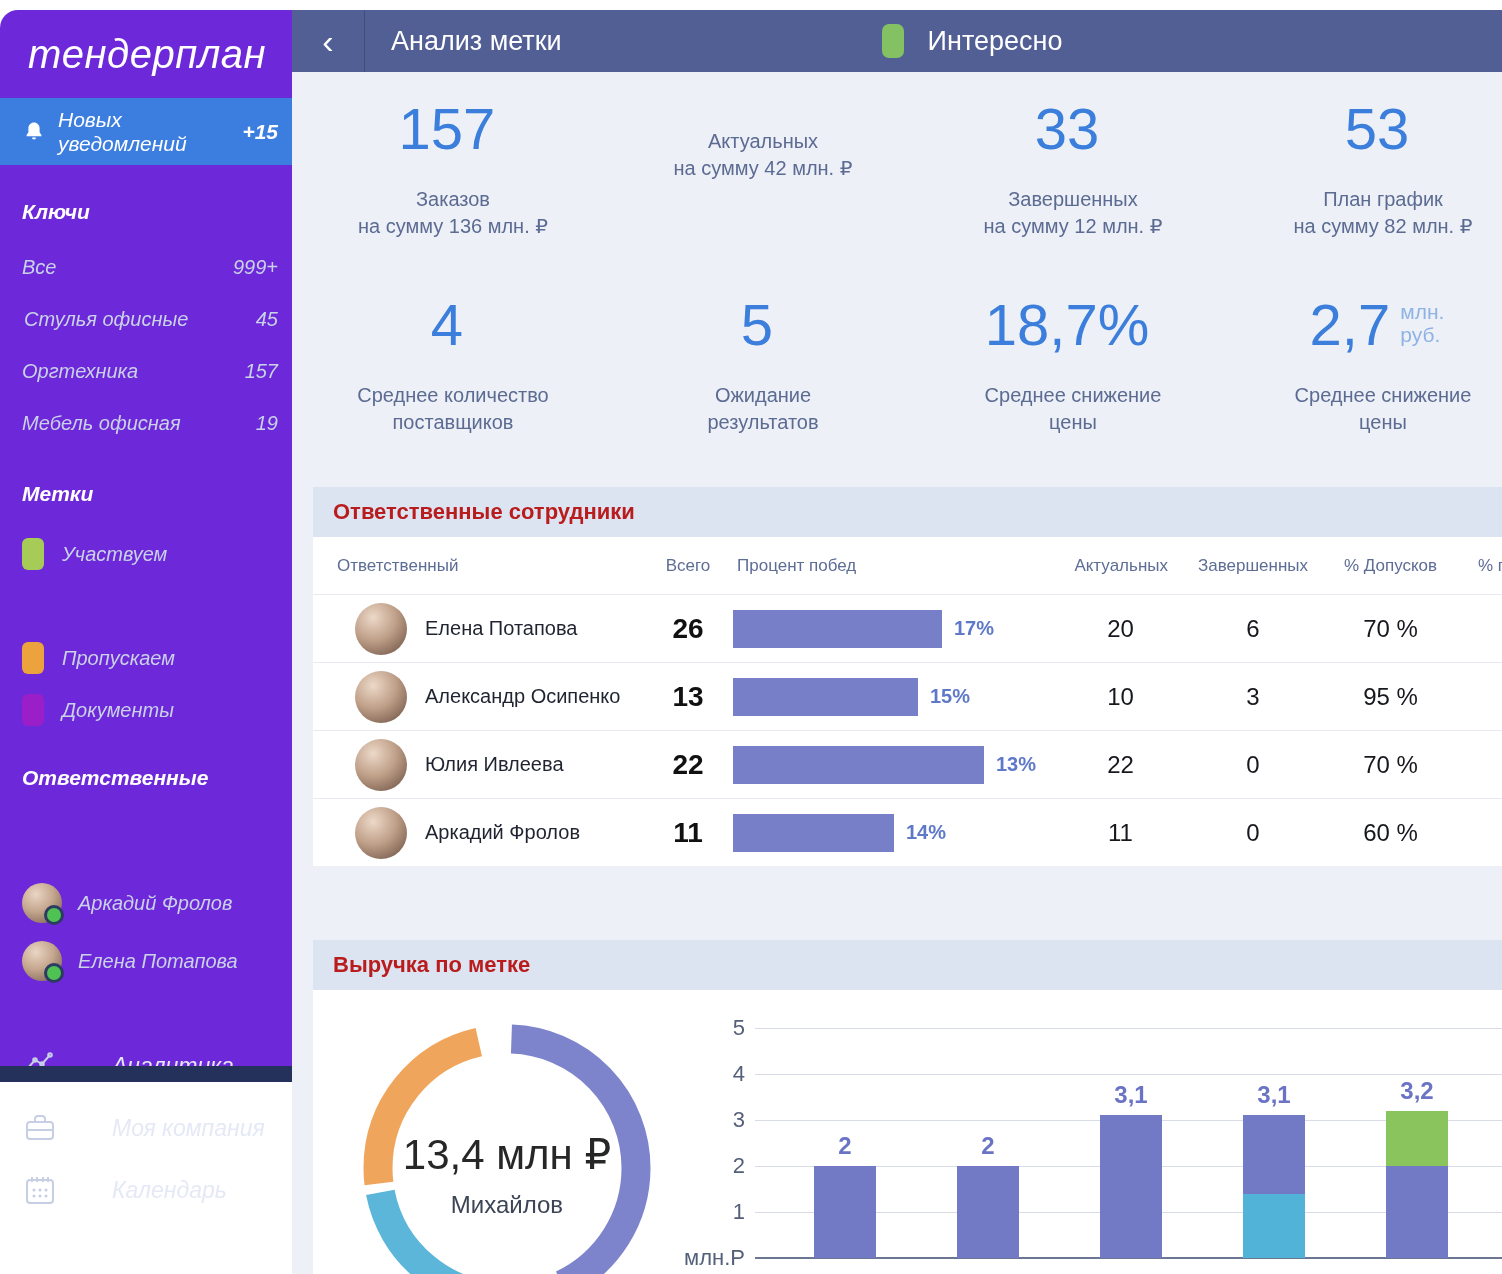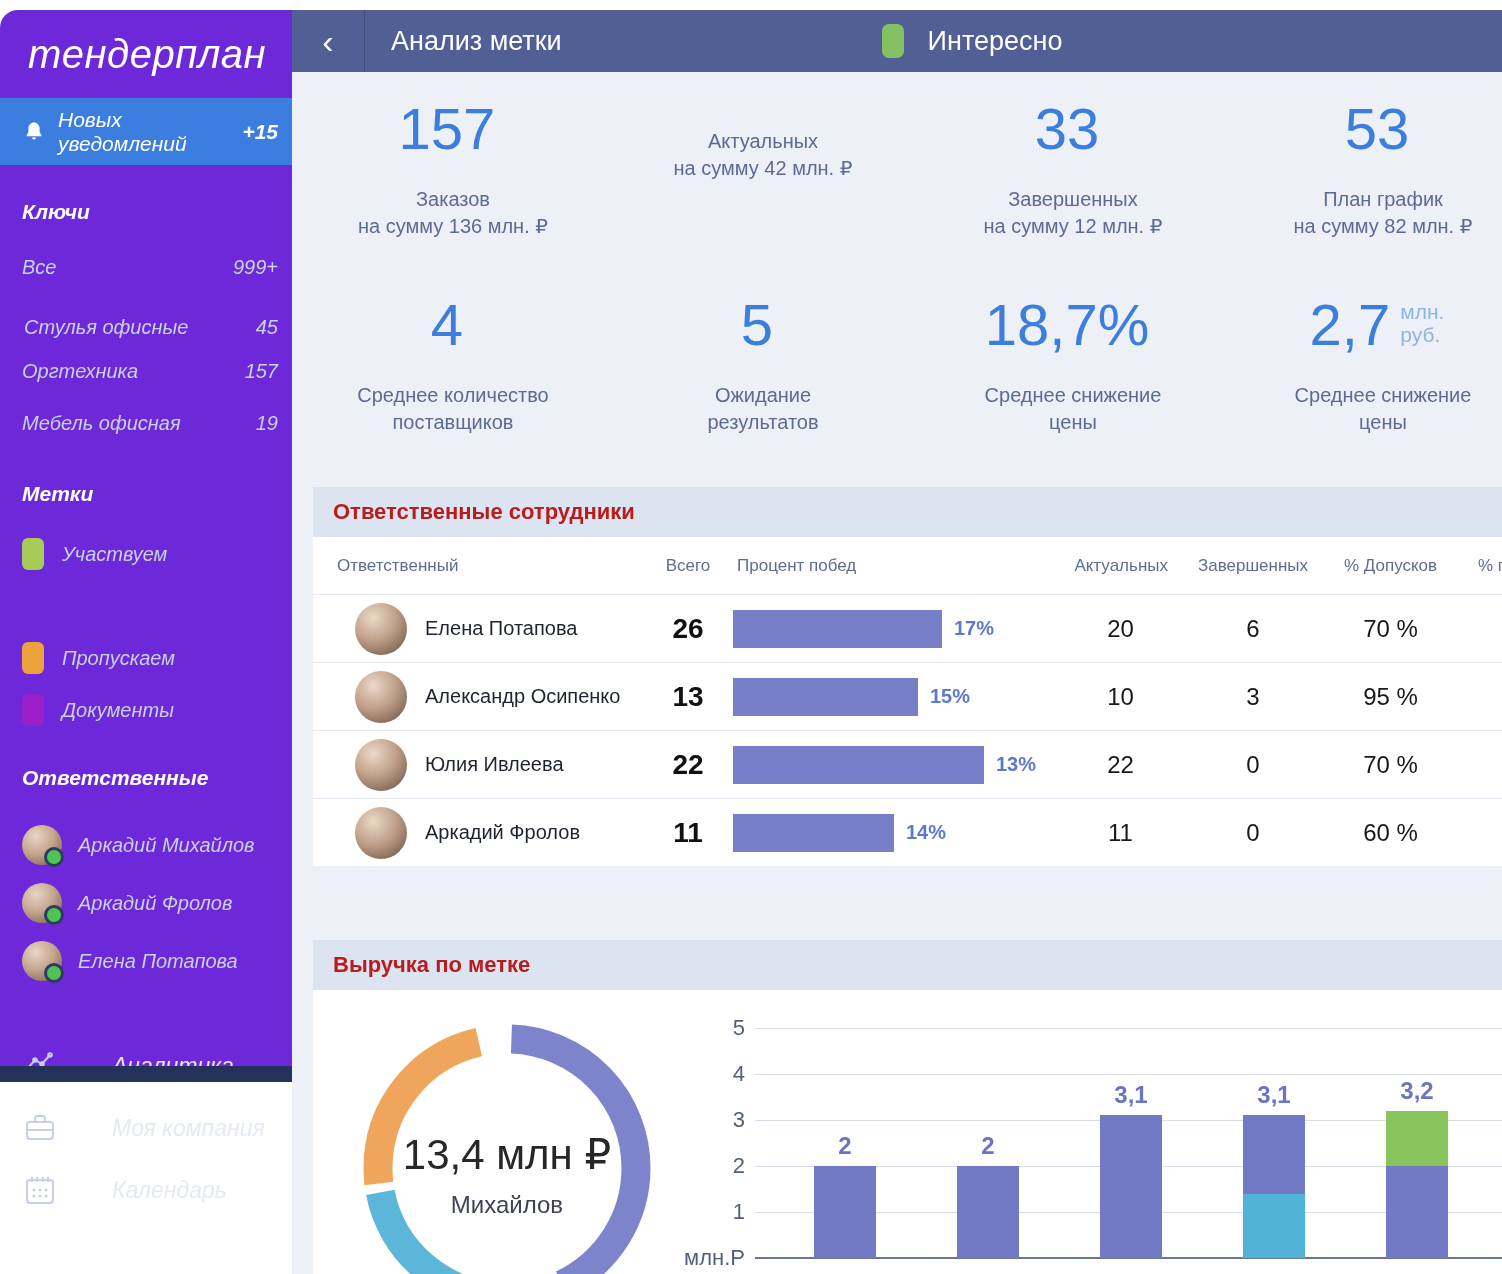--- a/index.html
+++ b/index.html
@@ -114,21 +114,21 @@
 
   <div class="side-section" style="top:190px;">
     <div class="side-title">Ключи</div>
   </div>
   <div class="side-section" style="top:246px;">
     <div class="side-item">
       <span>Все</span>
       <span class="cnt">999+</span>
     </div>
   </div>
-  <div class="side-section" style="top:306px;padding-left:24px;">
+  <div class="side-section" style="top:298px;padding-left:24px;">
     <div class="side-item">
       <span>Стулья офисные</span>
       <span class="cnt">45</span>
     </div>
   </div>
   <div class="side-section" style="top:350px;">
     <div class="side-item">
       <span>Оргтехника</span>
       <span class="cnt">157</span>
     </div>
@@ -157,28 +157,20 @@
   </div>
   <div class="side-section" style="top:684px;">
     <div class="tag-item">
       <span class="tag-swatch" style="background: rgb(155, 31, 200);"></span>
       <span>Документы</span>
     </div>
   </div>
 
   <div class="side-section" style="top:756px;">
     <div class="side-title">Ответственные</div>
-  </div>
-  <div class="side-section" style="top:815px;">
-    <div class="person">
-      <span class="avatar">
-          <span class="dot"></span>
-        </span>
-      <span class="pname">Аркадий Михайлов</span>
-    </div>
   </div>
   <div class="side-section" style="top:873px;">
     <div class="person">
       <span class="avatar">
           <span class="dot"></span>
         </span>
       <span class="pname">Аркадий Фролов</span>
     </div>
   </div>
   <div class="side-section" style="top:931px;">

